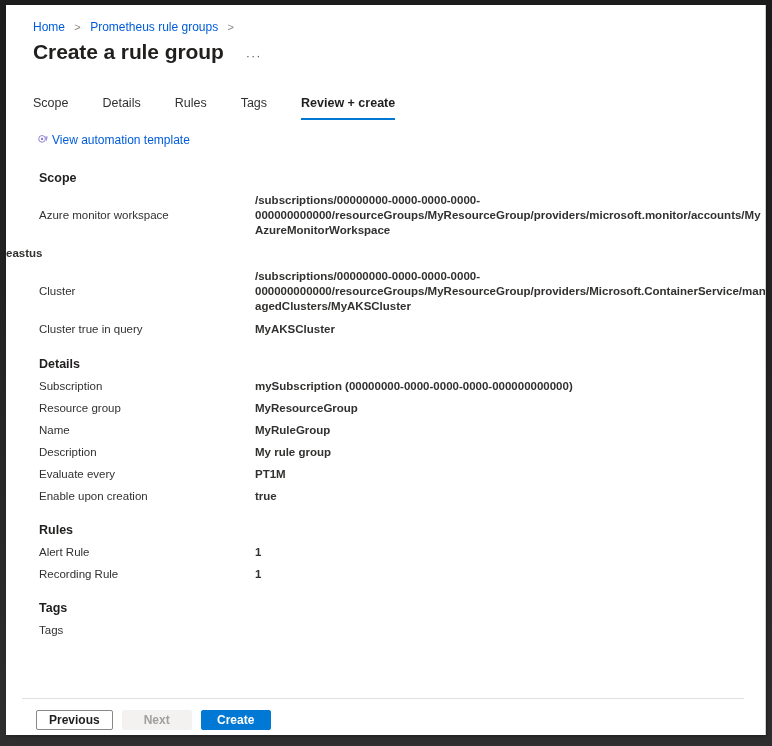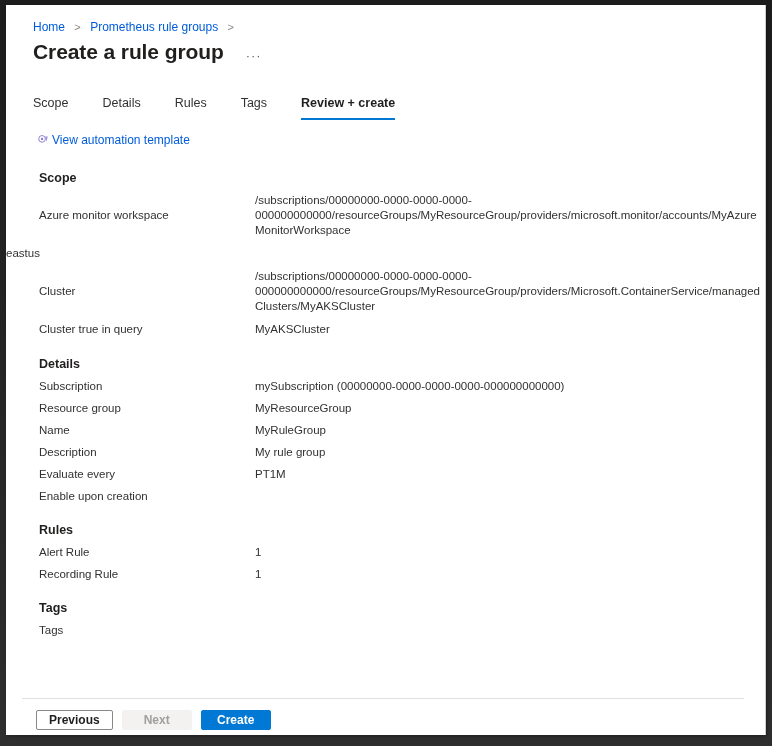--- a/index.html
+++ b/index.html
@@ -160,20 +160,21 @@
     width: 185px;
     flex: 0 0 185px;
     margin-left: 33px;
     color: #323130;
   }
   .kv-value {
     flex: 1 1 auto;
     color: #323130;
     max-width: 515px;
     word-break: break-all;
+    font-weight: bold;
   }
   .kv-value .seg { display: block; }
 
   
   .section.scope-sec .kv-row { padding-top: 4px; padding-bottom: 4px; }
   #section-details .kv-row { padding: 3.5px 0; }
   #section-rules .kv-row { padding: 3.5px 0; }
   #section-tags .kv-row { padding: 3.5px 0; }
 
   
@@ -313,20 +314,21 @@
         <div class="kv-row">
           <div class="kv-label">Description</div>
           <div class="kv-value">My rule group</div>
         </div>
         <div class="kv-row">
           <div class="kv-label">Evaluate every</div>
           <div class="kv-value">PT1M</div>
         </div>
         <div class="kv-row">
           <div class="kv-label">Enable upon creation</div>
+          <div class="kv-value">true</div>
         </div>
       </div>
 
       <div class="section" id="section-rules">
         <div class="section-title">Rules</div>
         <div class="kv-row">
           <div class="kv-label">Alert Rule</div>
           <div class="kv-value">1</div>
         </div>
         <div class="kv-row">

